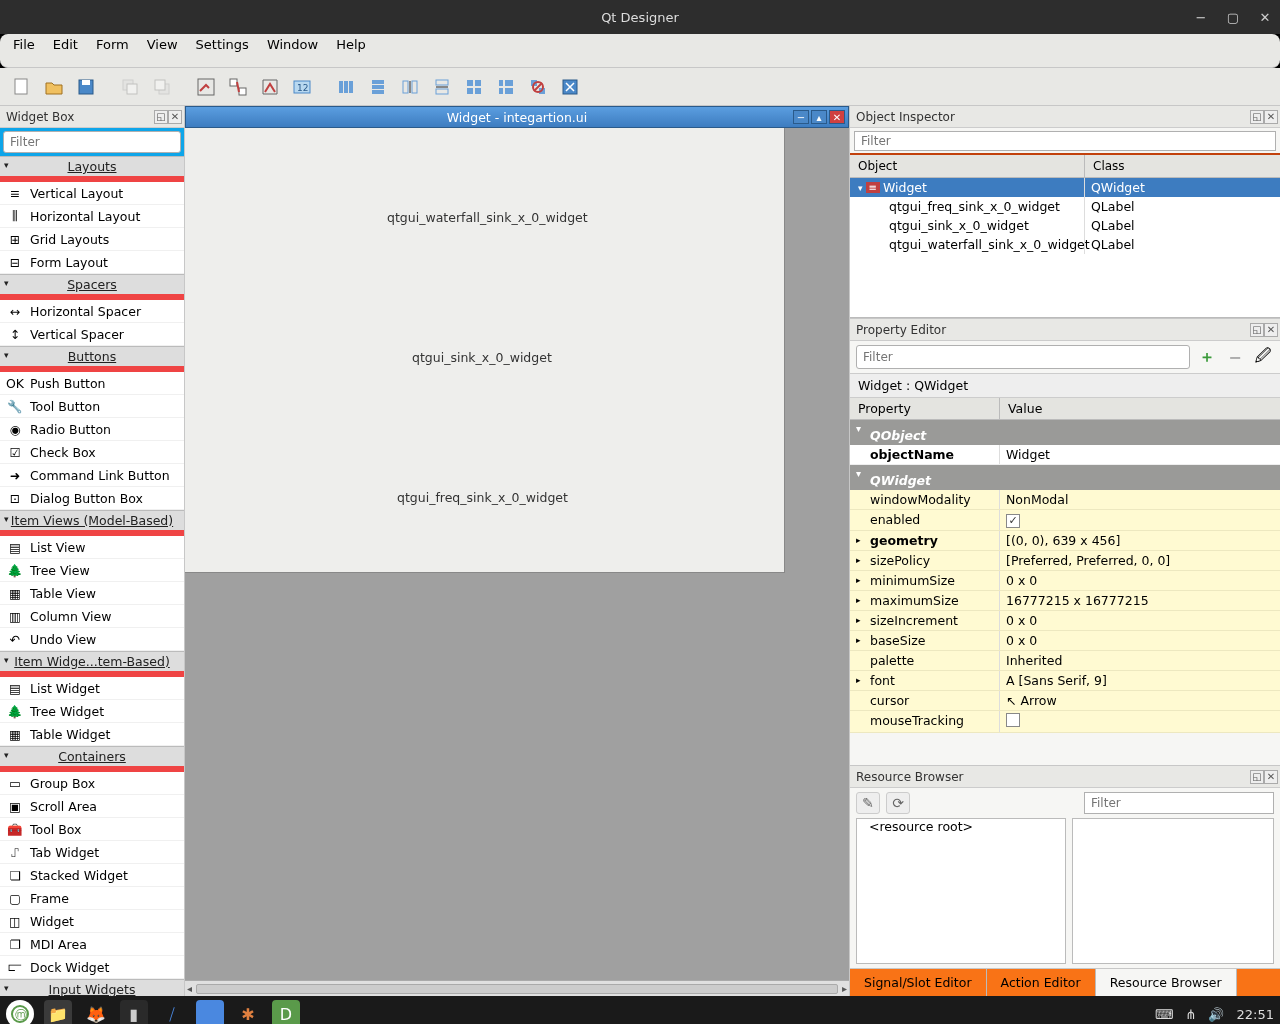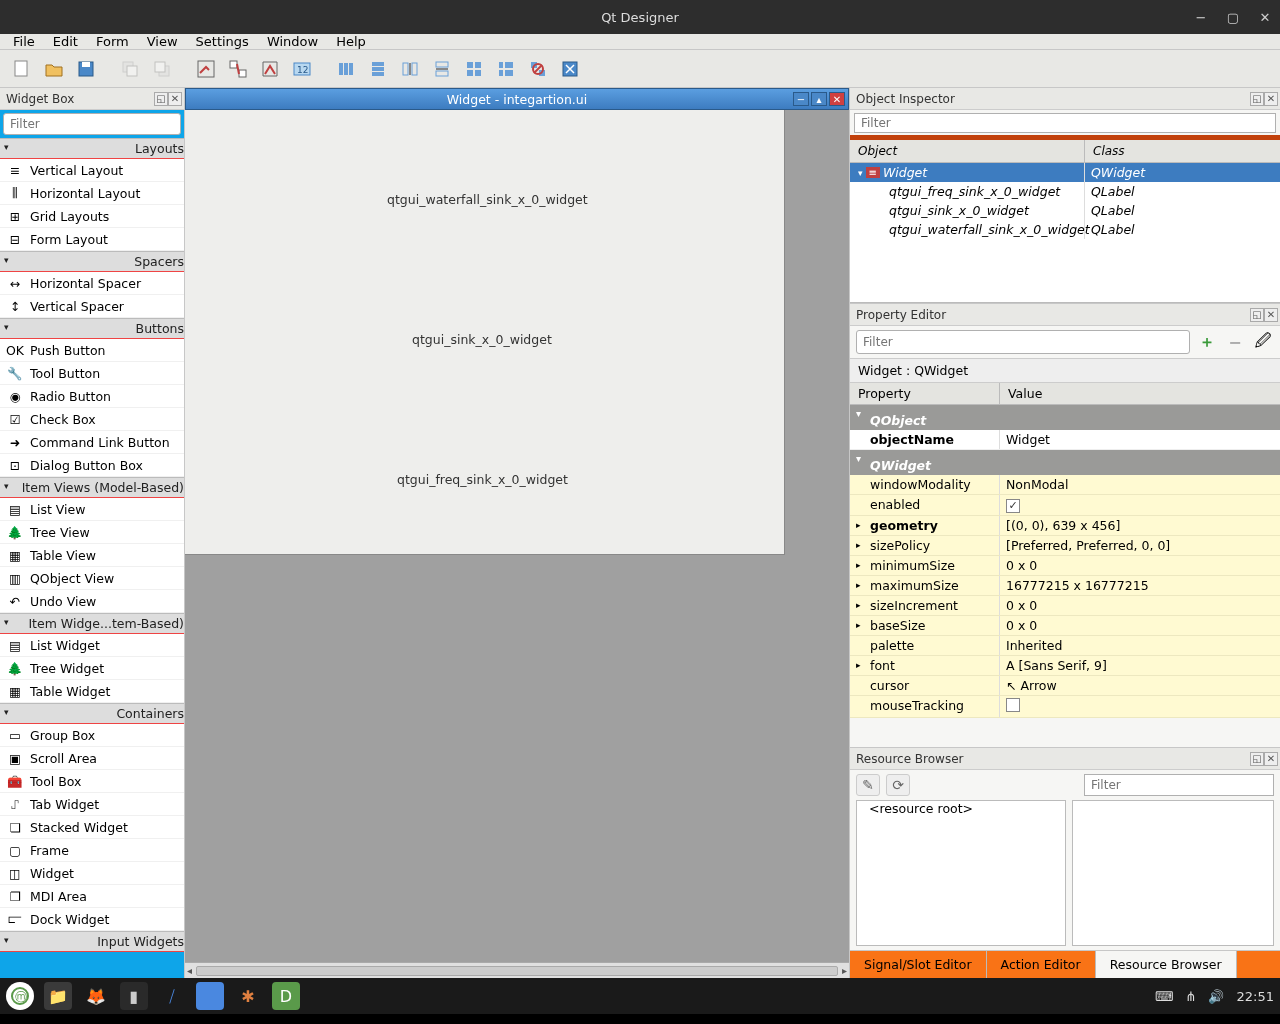--- a/index.html
+++ b/index.html
@@ -4,42 +4,42 @@
 <style>
 * { box-sizing: border-box; margin: 0; padding: 0; font-family: "DejaVu Sans", "Liberation Sans", sans-serif; }
 html, body { width: 1280px; height: 1024px; overflow: hidden; background: #000; }
 
 
 .titlebar { height: 34px; background: #2d2d2d; color: #ddd; display: flex; align-items: center; justify-content: center; position: relative; font-size: 13px; }
 .titlebar .winbtns { position: absolute; right: 6px; display: flex; gap: 14px; }
 .titlebar .winbtn { width: 18px; height: 18px; color: #ccc; font-size: 13px; display: flex; align-items: center; justify-content: center; cursor: pointer; }
 
 
-.menubar { height: 16px; background: #e8e8e5; border-bottom: 1px solid #c7c7c7; display: flex; align-items: center; padding: 0 4px; font-size: 13px; }
+.menubar { height: 34px; background: #e8e8e5; border-bottom: 1px solid #c7c7c7; display: flex; padding: 0 4px; font-size: 13px; border-radius: 8px; }
 .menubar .menuitem { padding: 3px 9px; cursor: pointer; }
 .menubar .menuitem:first-child span:first-letter { text-decoration: underline; }
 
 
 .toolbar { height: 38px; background: #e8e8e5; border-bottom: 1px solid #c7c7c7; display: flex; align-items: center; padding: 0 8px; gap: 4px; }
 .tbtn { width: 28px; height: 28px; display: flex; align-items: center; justify-content: center; cursor: pointer; border: 1px solid transparent; border-radius: 3px; }
 .tsep { width: 8px; }
 .tbtn svg { display: block; }
 
 
 .main { display: flex; height: calc(1024px - 34px - 26px - 38px - 36px); background: #e8e8e5; }
 
 
 .widgetbox { width: 185px; border-right: 1px solid #c7c7c7; display: flex; flex-direction: column; background: #0ea5e9; }
 .dockheader { height: 22px; background: #e8e8e5; display: flex; align-items: center; padding: 0 6px; font-size: 12px; color: #333; position: relative; border-bottom: 1px solid #ccc; }
 .dockheader .dockbtns { position: absolute; right: 2px; display: flex; gap: 0px; }
 .dockheader .dockbtn { width: 14px; height: 14px; font-size: 10px; display:flex; align-items:center; justify-content:center; cursor:pointer; color:#555; border:1px solid #aaa; background:#eee; }
 .filterbox { padding: 3px; }
 .filterbox input { width: 100%; height: 22px; border: 1px solid #b0b0b0; border-radius: 3px; padding: 0 6px; font-size: 12px; background:#fff; }
 .wb-tree { flex: 1; overflow-y: auto; font-size: 12.5px; }
-.wb-cat { background: #ddd; color: #222; text-align: right; padding: 2px 0; border-top: 1px solid #bbb; border-bottom: 1px solid #ef4444; position:relative; }
+.wb-cat { background: #ddd; color: #222; text-align: center; padding: 2px 0; border-top: 1px solid #bbb; border-bottom: 6px solid #ef4444; position:relative;text-decoration:underline; }
 .wb-cat::before { content: "▾"; position:absolute; left:4px; font-size:9px; top:3px; }
 .wb-item { display:flex; align-items:center; gap:6px; padding: 3px 6px 3px 6px; background:#fff; border-bottom:1px solid #f0f0f0; cursor:pointer; }
 .wb-item .wi { width:18px; height:16px; display:flex; align-items:center; justify-content:center; }
 
 
 .centerwrap { flex:1; display:flex; flex-direction:column; background: #a0a0a0; padding: 0; position:relative; border-right:1px solid #c7c7c7;}
 .formwin { margin: 0; flex:1; display:flex; flex-direction:column; }
 .formtitle { height: 22px; background: linear-gradient(#5b9ee0,#3d7cc0); color:#fff; display:flex; align-items:center; justify-content:center; font-size:12.5px; position:relative; border:1px solid #2a5a8a; }
 .formtitle .ftbtns { position:absolute; right:3px; display:flex; gap:2px; }
 .formtitle .ftbtn { width:16px; height:14px; background:#4a88c8; color:#fff; font-size:10px; border:1px solid #2a5a8a; display:flex;align-items:center;justify-content:center; cursor:pointer; }
@@ -50,21 +50,21 @@
 .hscroll { height:16px; background:#e0e0e0; border-top:1px solid #aaa; display:flex; align-items:center; justify-content:space-between; padding:0 2px; font-size:10px; color:#555;}
 .hscroll .thumb { flex:1; margin:0 4px; height:10px; background:#ccc; border:1px solid #aaa; border-radius:2px; }
 
 
 .rightcol { width: 430px; display:flex; flex-direction:column; background:#f6f6f4; }
 
 
 .objinsp { border-bottom:1px solid #c7c7c7; display:flex; flex-direction:column; }
 .oi-filter { padding:2px 4px; }
 .oi-filter input { width:100%; height:20px; border:1px solid #b0b0b0; padding:0 6px; font-size:12px; background:#fff; }
-.oi-table { flex:1; border-top:5px solid #c2410c; font-size:12.5px; overflow:auto;font-style:italic; }
+.oi-table { flex:1; border-top:2px solid #c2410c; font-size:12.5px; overflow:auto; }
 .oi-header { display:flex; background:#e4e4e0; border-bottom:1px solid #bbb; font-size:12px; }
 .oi-header div:first-child { width:235px; padding:4px 8px; border-right:1px solid #bbb; }
 .oi-header div:last-child { flex:1; padding:4px 8px; }
 .oi-row { display:flex; }
 .oi-row .c1 { width:235px; padding:2px 4px 2px 4px; display:flex; align-items:center; gap:3px; border-right:1px solid #ddd; }
 .oi-row .c2 { flex:1; padding:2px 6px; }
 .oi-row.sel { background:#3d7cc0; color:#fff; }
 .oi-body { background:#fff; height:140px; overflow:auto; border-bottom:1px solid #bbb;}
 
 
@@ -319,21 +319,21 @@
         <div class="wb-item">
           <span class="wi">🌲</span>
           <span>Tree View</span>
         </div>
         <div class="wb-item">
           <span class="wi">▦</span>
           <span>Table View</span>
         </div>
         <div class="wb-item">
           <span class="wi">▥</span>
-          <span>QObject View</span>
+          <span>Column View</span>
         </div>
         <div class="wb-item">
           <span class="wi">↶</span>
           <span>Undo View</span>
         </div>
         <div class="wb-cat">Item Widge...tem-Based)</div>
         <div class="wb-item">
           <span class="wi">▤</span>
           <span>List Widget</span>
         </div>

